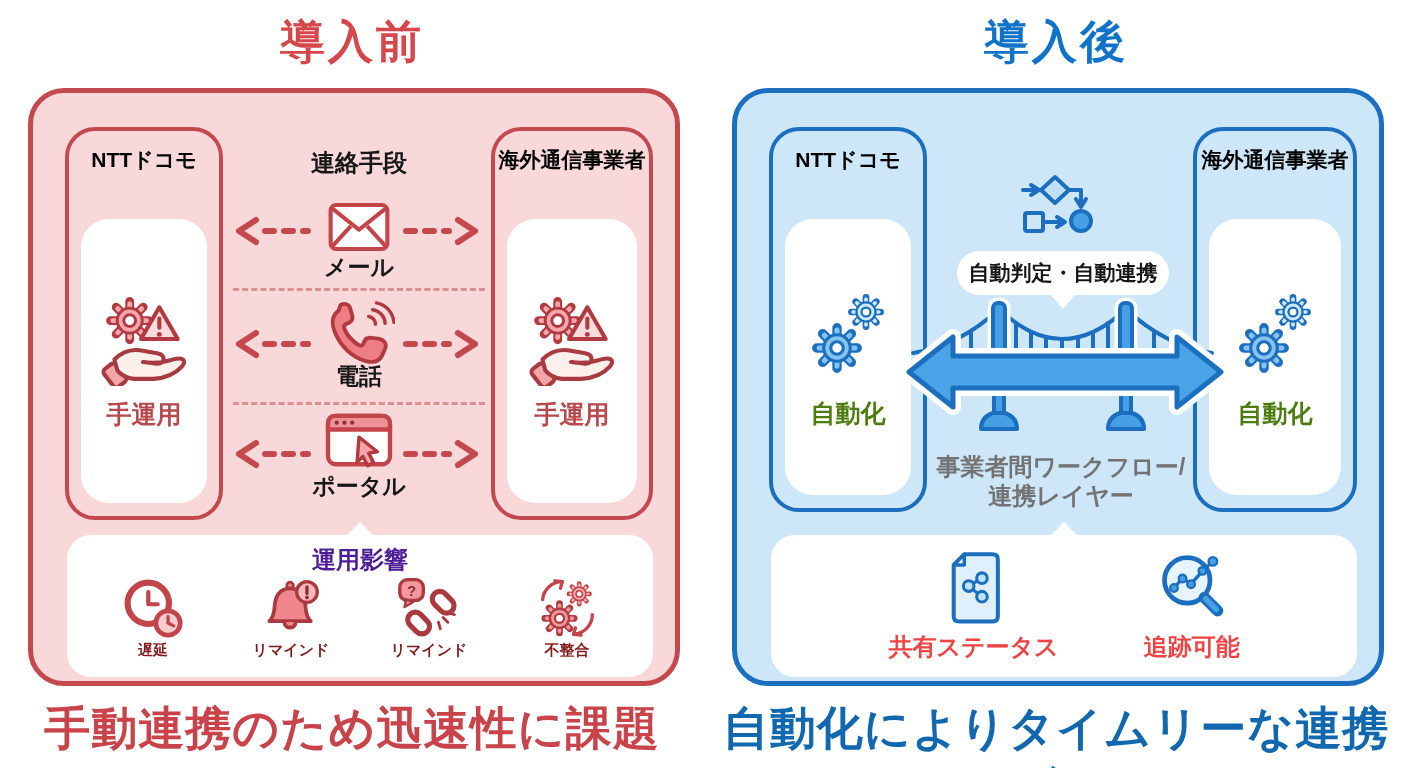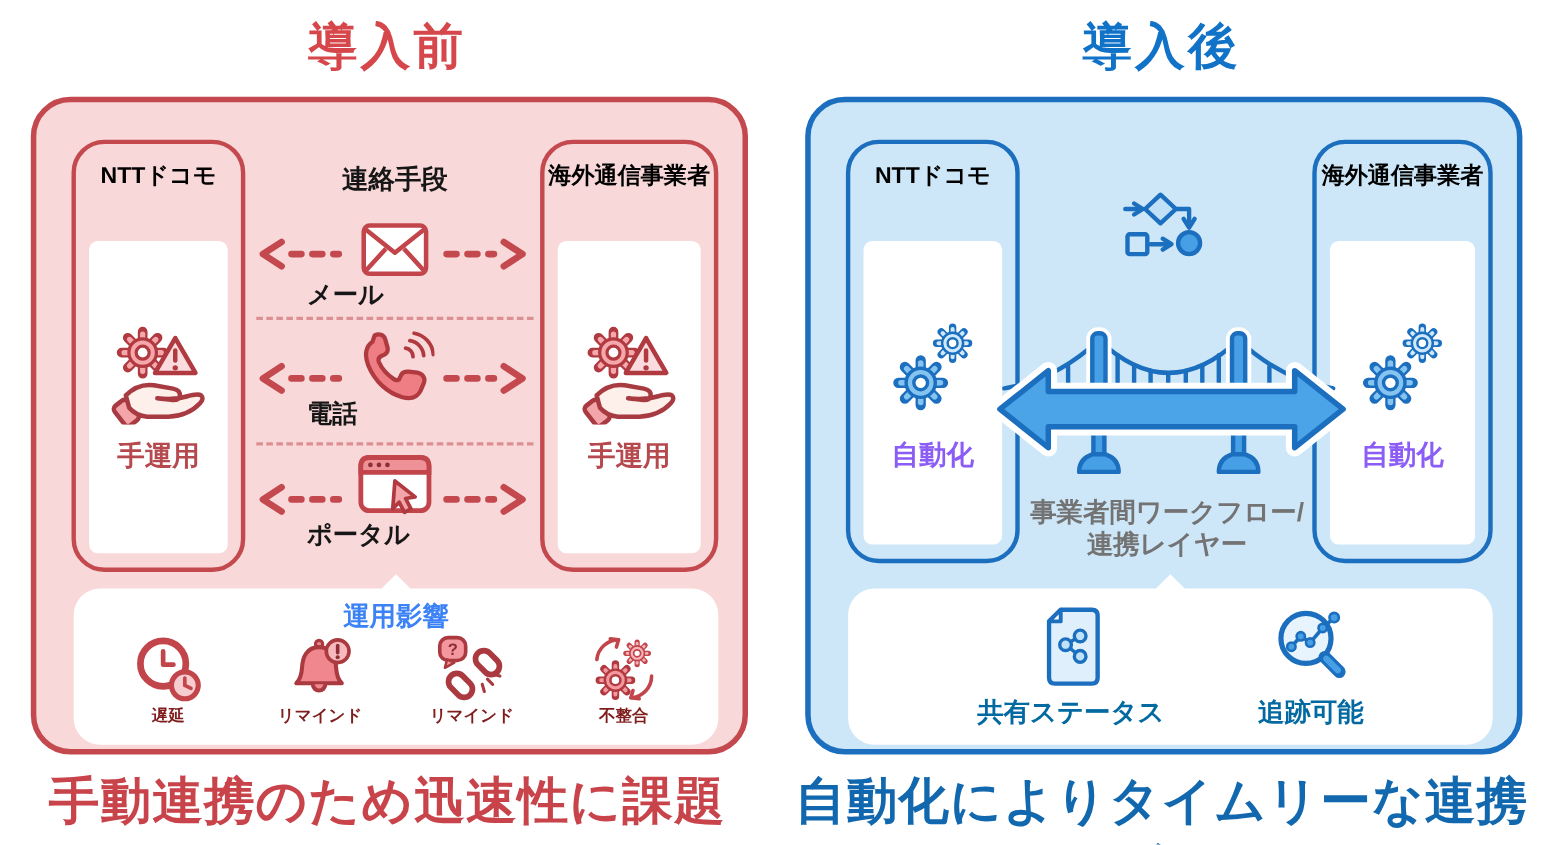--- a/index.html
+++ b/index.html
@@ -11,40 +11,40 @@
   .t-red{color:#d6474c;} .t-blue{color:#1173c8;}
   .panel{position:absolute;top:88px;width:652px;height:598px;border-radius:36px;box-sizing:border-box;}
   .panel.red{border:5px solid #c4494f;background:#f8d8d9;}
   .panel.blue{border:5px solid #1b6fbe;background:#cde7f8;}
   .entity{position:absolute;box-sizing:border-box;border-radius:30px;}
   .entity.red{border:4px solid #c4494f;}
   .entity.blue{border:4px solid #1b6fbe;}
   .entity .ename{position:absolute;top:0;left:0;right:0;padding-top:15px;text-align:center;
                  font-size:21px;font-weight:bold;color:#000000;line-height:1.3;}
   .entity .card{position:absolute;left:12px;right:12px;top:88px;bottom:13px;background:#fff;
-                border-radius:8px;display:flex;flex-direction:column;align-items:center;
+                border-radius:28px;display:flex;flex-direction:column;align-items:center;
                 justify-content:center;gap:12px;}
   .status{font-size:25px;font-weight:bold;}
-  .st-red{color:#b5494e;} .st-blue{color:#8b5cf6;}
+  .st-red{color:#b5494e;} .st-blue{color:#4d7c0f;}
   .mid-header{position:absolute;left:200px;top:54px;width:252px;text-align:center;
               font-size:24px;font-weight:bold;color:#161616;}
-  .chan-label{position:absolute;width:160px;font-size:23px;font-weight:bold;color:#161616;}
+  .chan-label{position:absolute;width:160px;text-align:center;font-size:23px;font-weight:bold;color:#161616;}
   .divider{position:absolute;width:252px;height:0;border-top:3px dashed #dd9094;}
   .arr{position:absolute;width:80px;height:30px;--ac:#c4494f;}
   .wbox{position:absolute;left:34px;top:442px;width:586px;height:142px;background:#fff;border-radius:24px;}
   .wbox::before{content:'';position:absolute;top:-13px;left:50%;transform:translateX(-50%);
                 width:0;height:0;border:14px solid transparent;border-bottom:14px solid #fff;border-top:0;}
   .impact-header{position:absolute;top:9px;left:0;right:0;text-align:center;
-                 font-size:24px;font-weight:bold;color:#3b82f6;}
+                 font-size:24px;font-weight:bold;color:#4c1d95;}
   .impact-items{position:absolute;top:42px;left:0;right:0;display:flex;justify-content:center;gap:26px;}
   .impact-item{width:112px;display:flex;flex-direction:column;align-items:center;gap:2px;}
   .impact-item .lbl{font-size:15px;font-weight:bold;color:#7f1d1d;white-space:nowrap;}
   .benefit-items{position:absolute;inset:0;display:flex;justify-content:center;align-items:center;gap:85px;}
   .benefit-item{display:flex;flex-direction:column;align-items:center;gap:6px;}
-  .benefit-item .lbl{font-size:24px;font-weight:bold;color:#0369a1;white-space:nowrap;}
+  .benefit-item .lbl{font-size:24px;font-weight:bold;color:#ef4444;white-space:nowrap;}
   .caption{position:absolute;top:698px;width:704px;text-align:center;font-size:46px;font-weight:bold;letter-spacing:1px;}
   .cap-red{color:#c8444a;} .cap-blue{color:#1268ae;}
   .bubble{position:absolute;left:220px;top:158px;width:212px;height:44px;background:#fff;border-radius:22px;
           display:flex;align-items:center;justify-content:center;z-index:6;}
   .bubble::after{content:'';position:absolute;bottom:-14px;left:50%;transform:translateX(-50%);
                  width:0;height:0;border:13px solid transparent;border-top:15px solid #fff;border-bottom:0;}
   .bubble .lbl{font-size:21px;font-weight:bold;color:#161616;white-space:nowrap;}
   .layer-label{position:absolute;left:184px;top:360px;width:280px;text-align:center;
                font-size:24px;font-weight:bold;color:#737373;line-height:1.2;}
   .bridge{position:absolute;left:168px;top:202px;width:320px;height:150px;z-index:5;}
@@ -250,20 +250,23 @@
         <path d="M50 17 H62 V28"></path>
           <path d="M57 26 L62 34 L67 26"></path>
         <path d="M27 49 H42"></path>
           <path d="M38 44 L46 49 L38 54"></path>
       </g>
       <path d="M36 4 L50 17 L36 30 L22 17 Z" fill="#bfe0f7" stroke="#1b6fbe" stroke-width="4" stroke-linejoin="round"></path>
       <rect x="6" y="40" width="18" height="18" rx="2" fill="none" stroke="#1b6fbe" stroke-width="4"></rect>
       <circle cx="62" cy="48" r="10" fill="#47a0e5" stroke="#1b6fbe" stroke-width="4"></circle>
     </svg>
 
+    <div class="bubble">
+      <div class="lbl">自動判定・自動連携</div>
+    </div>
 
     <svg class="bridge" viewBox="0 0 320 150">
       <g fill="none" stroke="#1b6fbe" stroke-width="4" stroke-linecap="round">
         <path d="M94 14 Q157 74 221 14"></path>
         <path d="M94 14 Q56 50 8 58"></path>
         <path d="M221 14 Q259 50 307 58"></path>
         <path d="M111 28V62M126 37V62M141 42V62M157 45V62M173 42V62M188 37V62M203 28V62M66 38V62M40 50V62M249 38V62M275 50V62"></path>
       </g>
       <g stroke="#fff" stroke-width="11">
         <rect x="88" y="8" width="12" height="80" rx="5" fill="#47a0e5"></rect>

